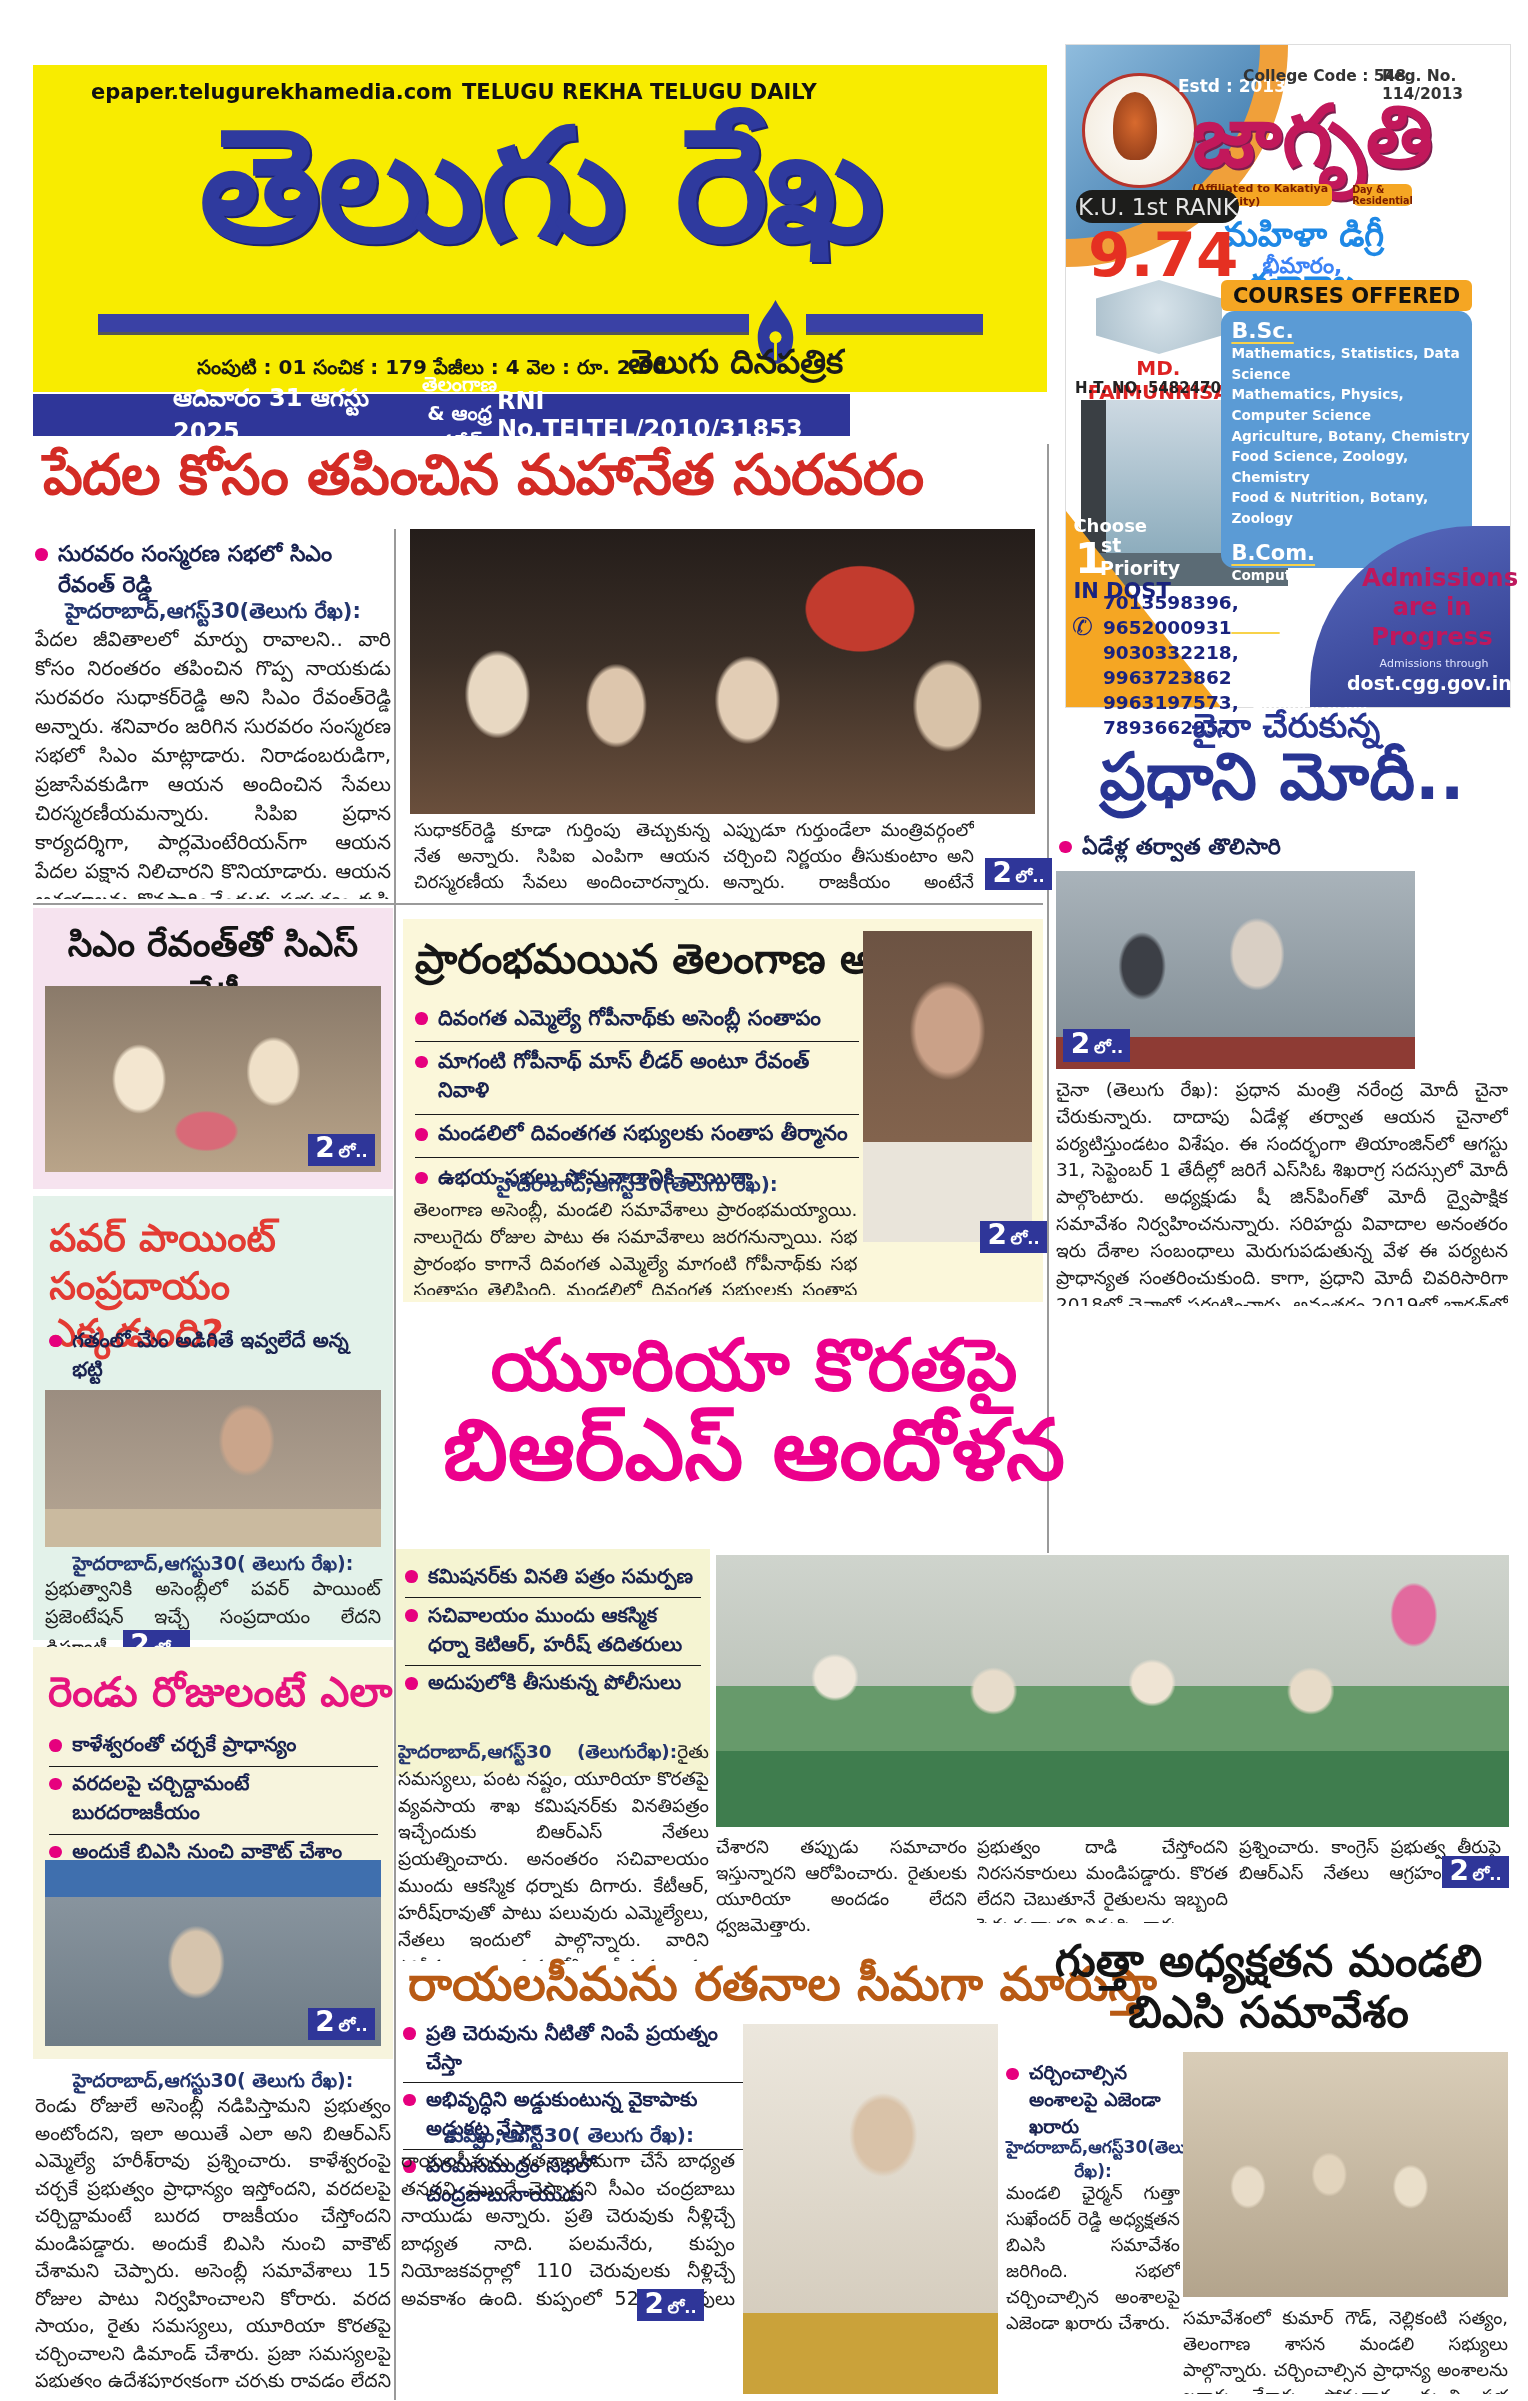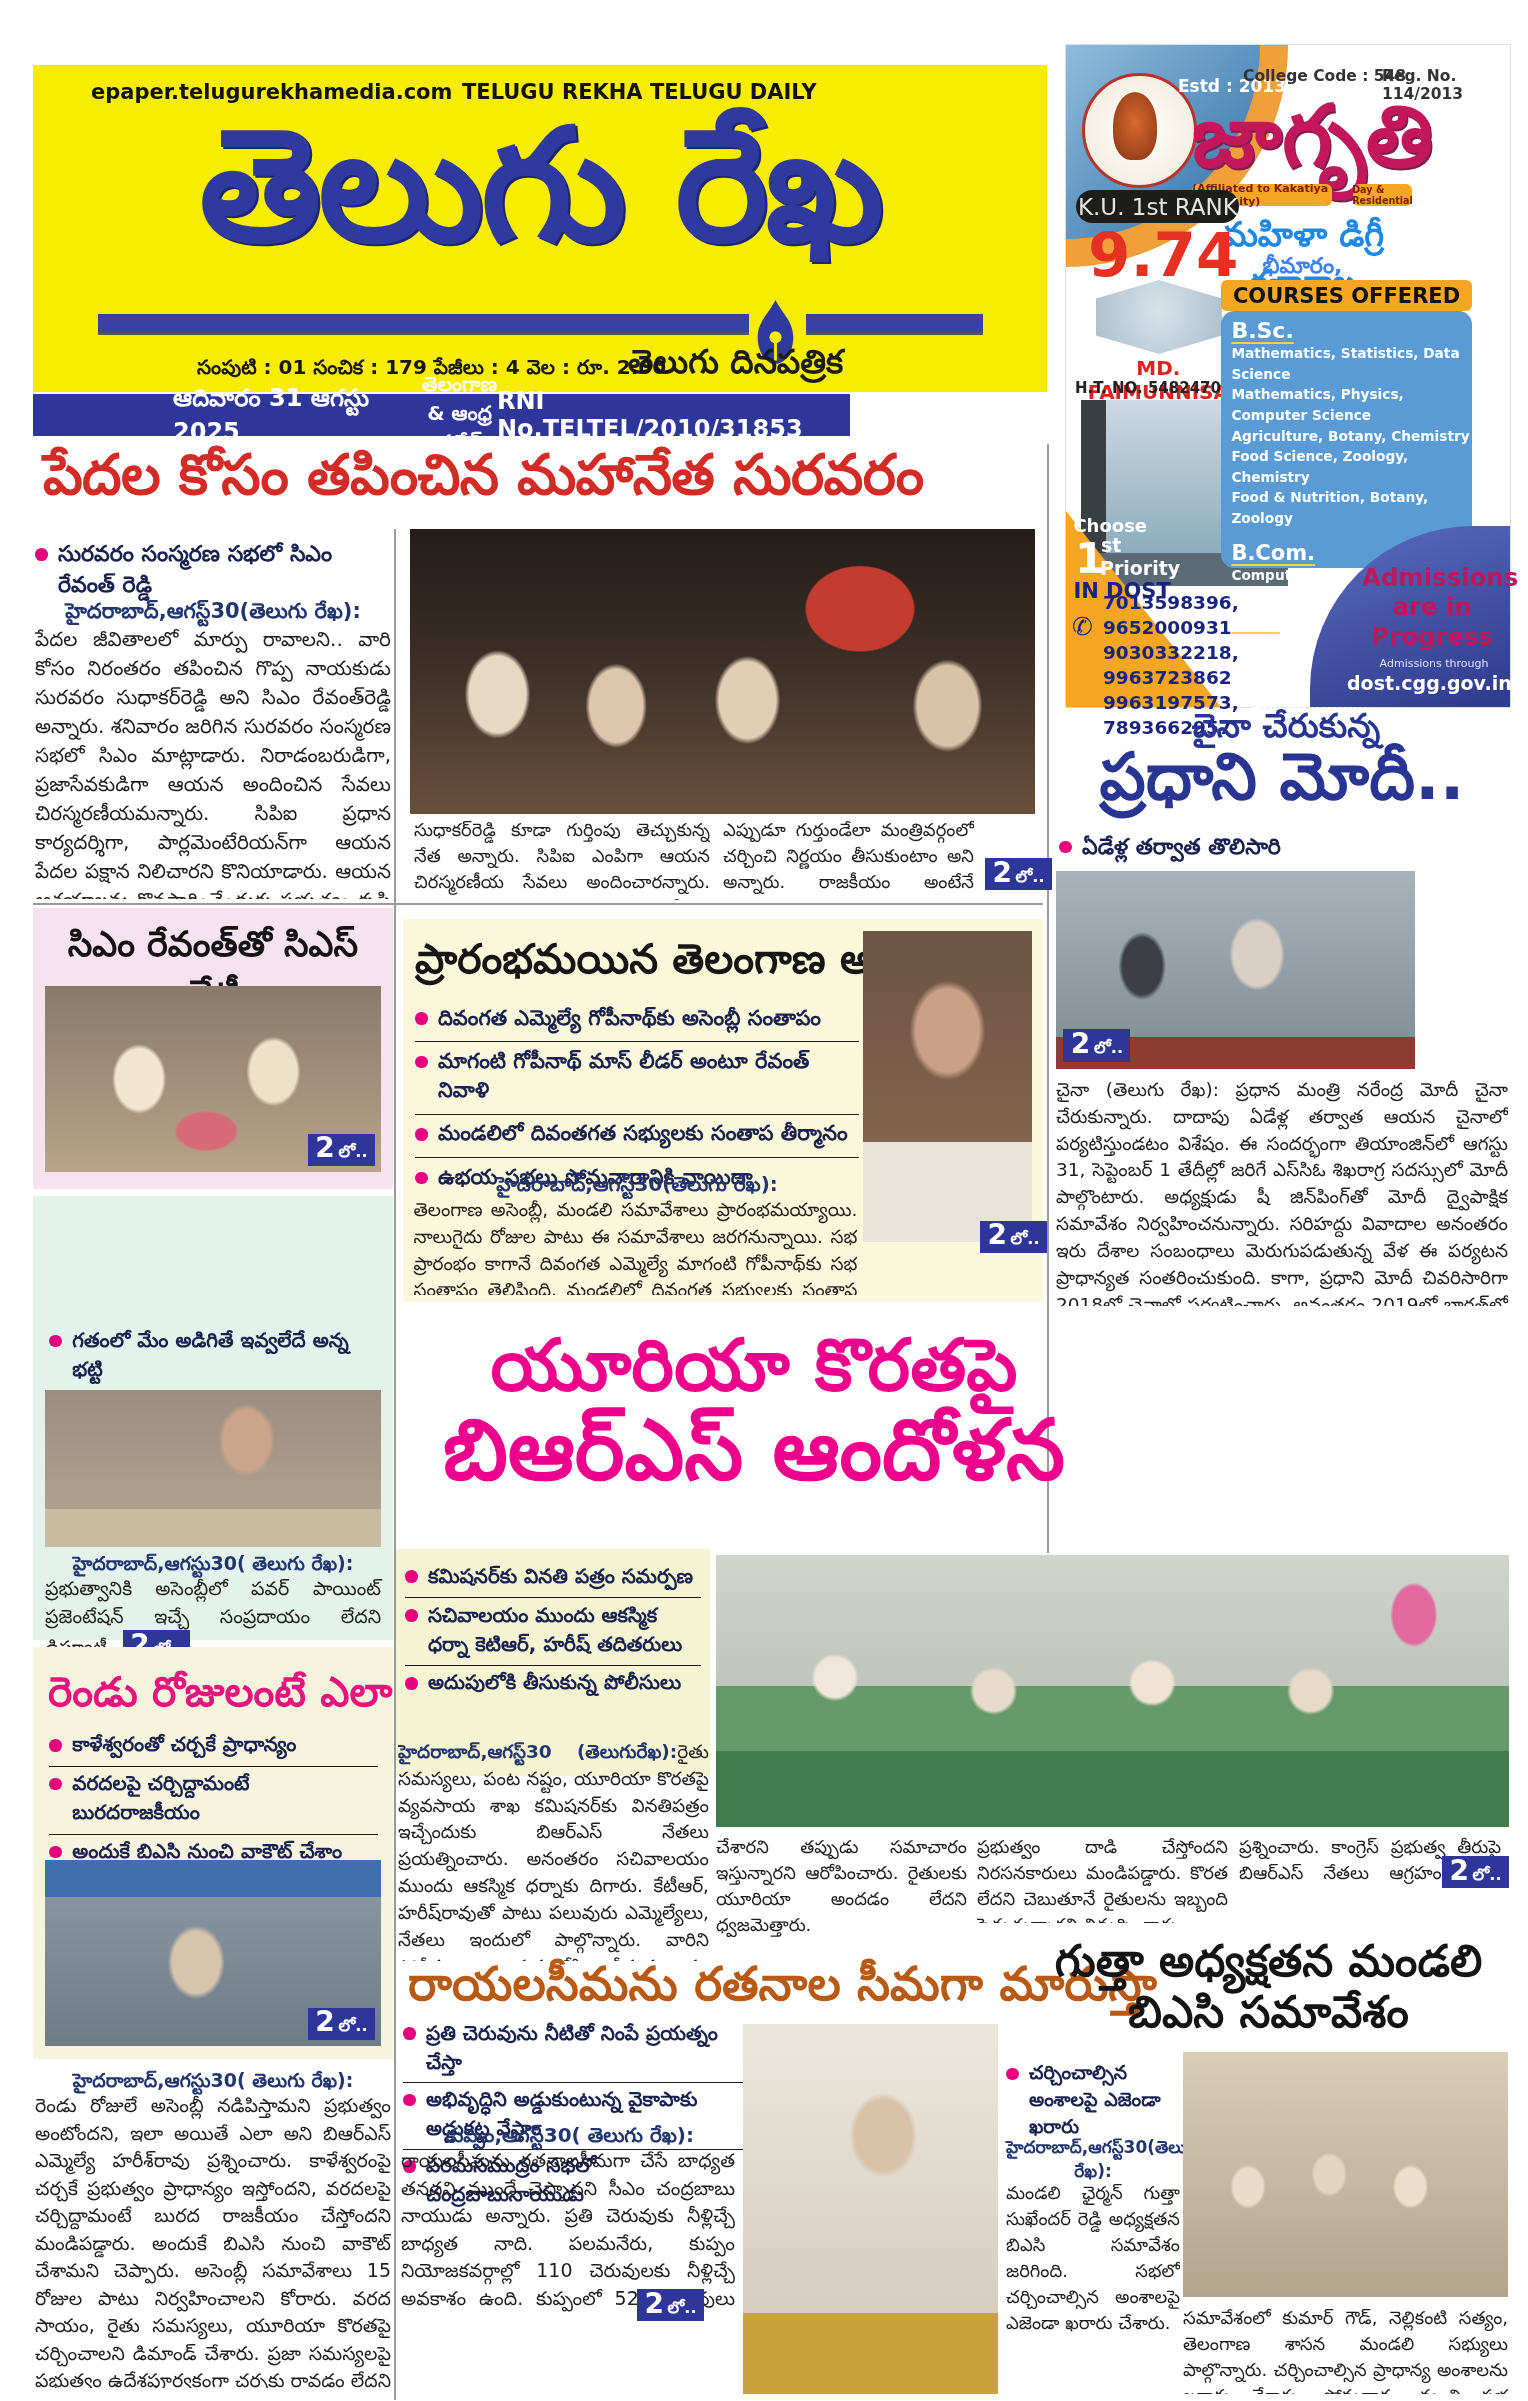--- a/index.html
+++ b/index.html
@@ -191,20 +191,24 @@
     <div class="abs c b" style="left:7.4px;top:16.3px;width:345px;font-size:35px;color:#141414">సిఎం రేవంత్‌తో సిఎస్ భేటీ</div>
     <div class="abs photo ph-cs" style="left:12px;top:78px;width:336px;height:186px">
       <div class="abs jump" style="right:6px;bottom:6px">
           <span class="n">2</span>
           <span class="s">లో..</span>
         </div>
     </div>
   </div>
 
   <div class="abs" style="left:33px;top:1196px;width:360px;height:444px;background:#e3f2ea">
+    <div class="abs b" style="left:16.3px;top:19px;font-size:38px;color:#e33b33;line-height:1.25">
+      <div>పవర్ పాయింట్</div>
+      <div>సంప్రదాయం ఎక్కడుంది?</div>
+    </div>
     <div class="abs" style="left:16.3px;top:132px;width:329px">
       <div class="dotrow rule" style="font-size:20px;padding-bottom:6px">
           <span class="dot"></span>
           <span>గతంలో మేం అడిగితే ఇవ్వలేదే అన్న భట్టి</span>
         </div>
       <div class="dotrow" style="font-size:20px;padding-top:6px">
           <span class="dot"></span>
           <span>సమస్యలపై చర్చకు ఎప్పడూ సిద్దమన్న శ్రీధర్ బాబు</span>
         </div>
     </div>

